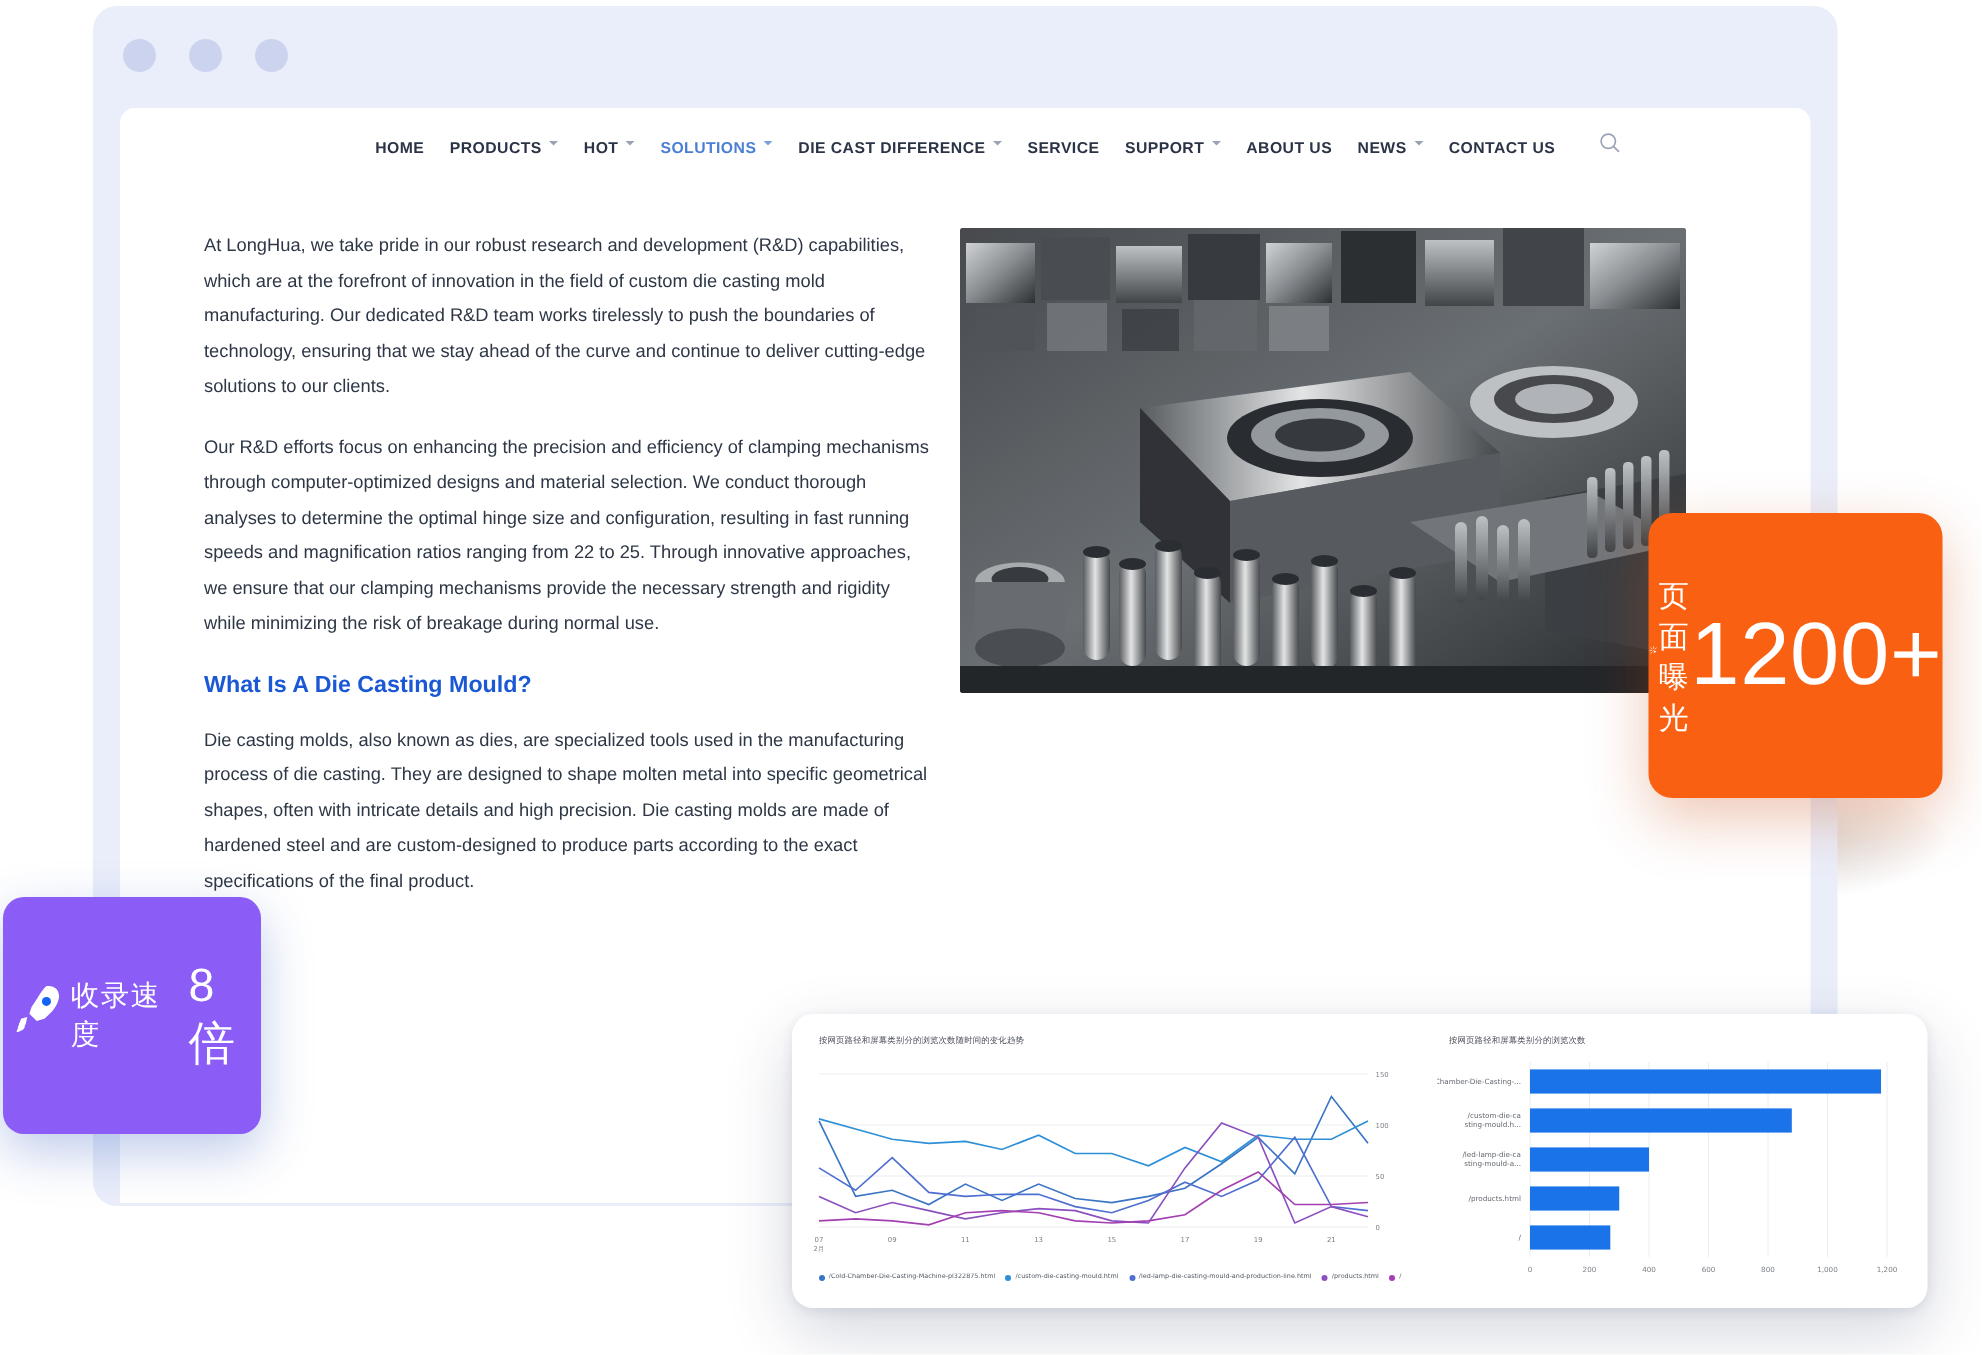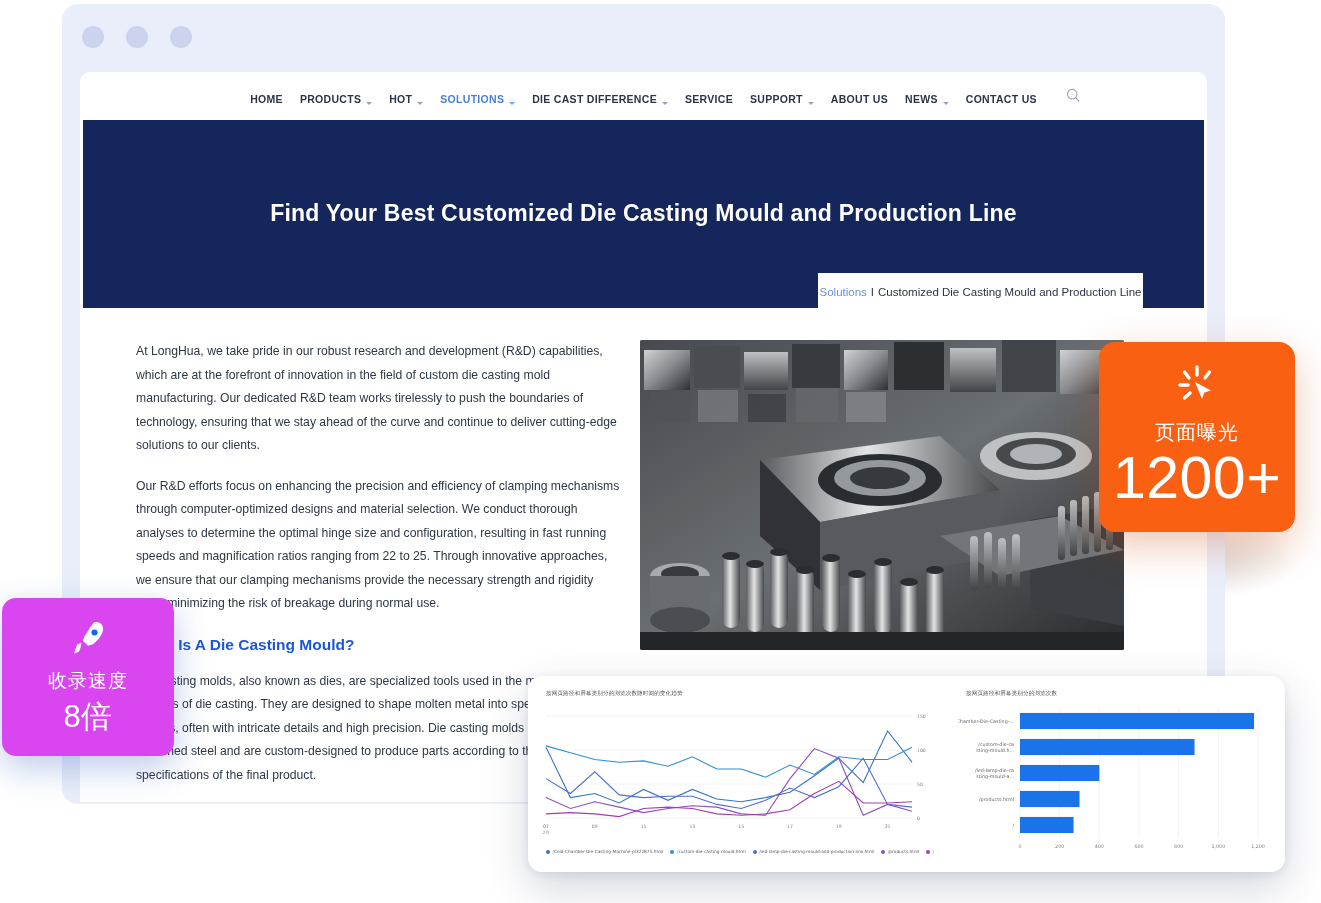--- a/index.html
+++ b/index.html
@@ -30,21 +30,21 @@
   }
 
   
   .nav {
     position: relative; height: 48px;
     display: flex; align-items: center; justify-content: center;
     padding-top: 6px;
   }
   .nav-inner { display: flex; align-items: center; gap: 17px; }
   .nav-item {
-    display: flex; align-items: flex-end; gap: 5px;
+    display: flex; align-items: flex-start; gap: 5px;
     font-size: 10.5px; font-weight: bold; letter-spacing: .3px;
     color: #2b3446; text-transform: uppercase; white-space: nowrap;
     cursor: pointer;
   }
   .nav-item.active { color: #4a7fd4; }
   .caret {
     width: 0; height: 0; border-left: 3.2px solid transparent;
     border-right: 3.2px solid transparent; border-top: 3.6px solid #9aa3b5;
     display: inline-block; margin-top: 1px;
   }
@@ -96,27 +96,27 @@
     border-radius: 2px;
     position: relative; overflow: hidden;
     background: #6a6f74;
   }
   .mould-photo svg { display: block; width: 100%; height: 100%; }
 
   
   .badge {
     position: absolute;
     border-radius: 14px;
-    display: flex; flex-direction: column;
+    display: flex; flex-direction: row;
     align-items: center; justify-content: center;
     color: #ffffff;
   }
   .badge-blue {
     left: 2px; top: 598px; width: 172px; height: 158px;
-    background: #d946ef;
+    background: #8b5cf6;
     border-radius: 14px;
     box-shadow: 0 12px 34px rgba(20,70,180,.28);
   }
   .badge-orange {
     left: 1099px; top: 342px; width: 196px; height: 190px;
     background: #f96012;
     border-radius: 16px;
     box-shadow: 0 14px 40px rgba(200,70,10,.30);
   }
   .badge-icon { margin-bottom: 6px; }
@@ -217,28 +217,20 @@
             <span>CONTACT US</span>
           </div>
         </div>
 
         <svg class="search-icon" viewBox="0 0 16 16">
           <circle cx="6.6" cy="6.6" r="5.1" fill="none" stroke="#9aa3b5" stroke-width="1.2"></circle>
           <line x1="10.4" y1="10.4" x2="14.2" y2="14.2" stroke="#9aa3b5" stroke-width="1.2"></line>
         </svg>
       </div>
 
-      <div class="hero">
-        <div class="hero-title">Find Your Best Customized Die Casting Mould and Production Line</div>
-        <div class="breadcrumb">
-          <a href="#">Solutions</a>
-          <span class="sep">I</span>
-          <span>Customized Die Casting Mould and Production Line</span>
-        </div>
-      </div>
 
       <div class="content">
         <div class="col-text">
           <p>At LongHua, we take pride in our robust research and development (R&amp;D) capabilities, which are at the forefront of innovation in the field of custom die casting mold manufacturing. Our dedicated R&amp;D team works tirelessly to push the boundaries of technology, ensuring that we stay ahead of the curve and continue to deliver cutting-edge solutions to our clients.</p>
           <p>Our R&amp;D efforts focus on enhancing the precision and efficiency of clamping mechanisms through computer-optimized designs and material selection. We conduct thorough analyses to determine the optimal hinge size and configuration, resulting in fast running speeds and magnification ratios ranging from 22 to 25. Through innovative approaches, we ensure that our clamping mechanisms provide the necessary strength and rigidity while minimizing the risk of breakage during normal use.</p>
           <h2>What Is A Die Casting Mould?</h2>
           <p>Die casting molds, also known as dies, are specialized tools used in the manufacturing process of die casting. They are designed to shape molten metal into specific geometrical shapes, often with intricate details and high precision. Die casting molds are made of hardened steel and are custom-designed to produce parts according to the exact specifications of the final product.</p>
         </div>
 
         <div class="mould-photo">

